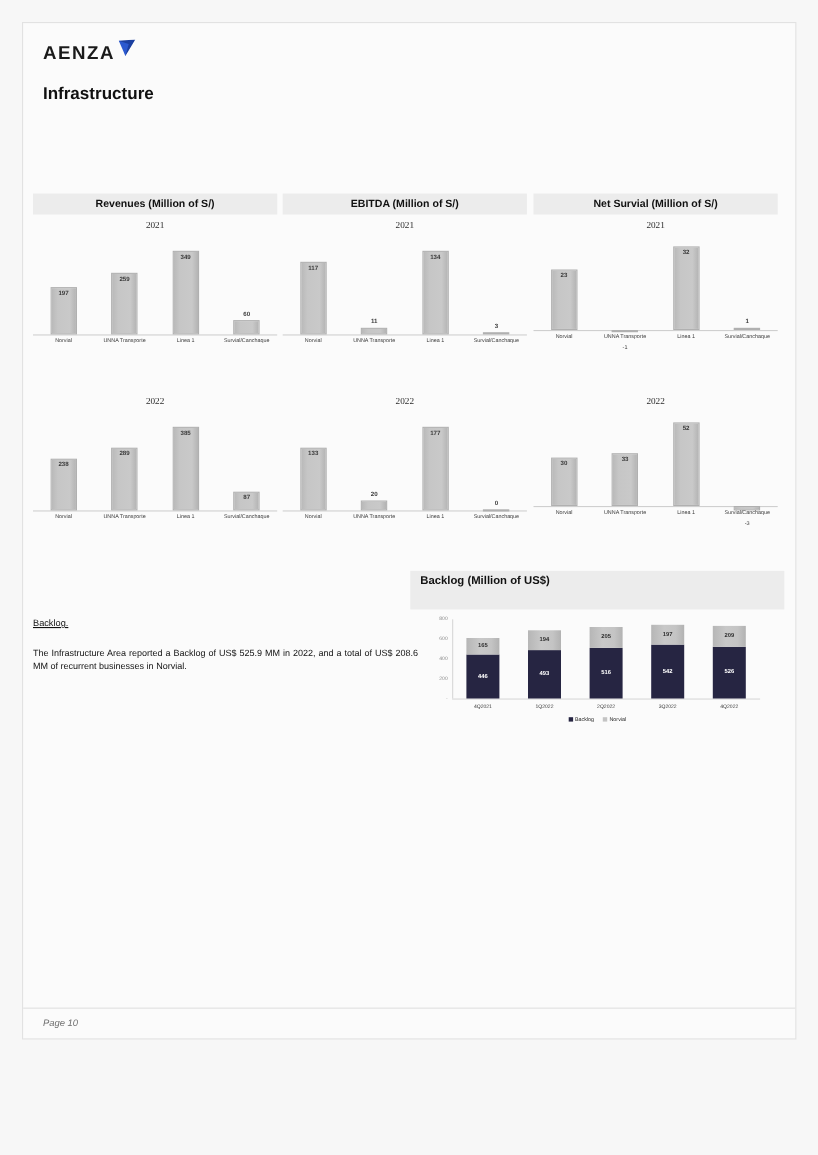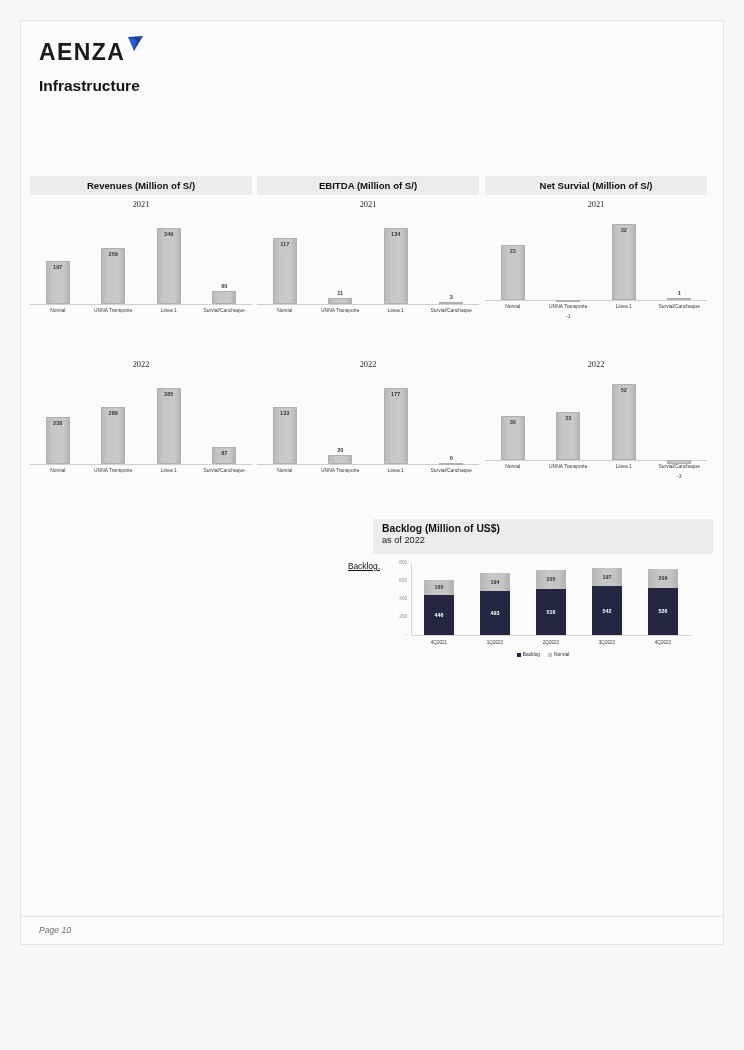--- a/index.html
+++ b/index.html
@@ -29,21 +29,21 @@
   }
   .logo {
     position: absolute;
     left: 18px;
     top: 18px;
     display: flex;
     align-items: flex-start;
   }
   .logo-word {
     font-family: "Liberation Sans", sans-serif;
-    font-size: 23px;
+    font-size: 17px;
     font-weight: bold;
     letter-spacing: 1.4px;
     color: #1a1a1a;
   }
   .logo-mark { margin-left: 1px; margin-top: -3px; }
 
   .hdr-subtitle-zone {
     height: 37px;
     border-bottom: 1.6px solid #2b2b2b;
     position: relative;
@@ -131,21 +131,20 @@
     width: 350px;
     font-size: 8.2px;
     color: #141414;
     line-height: 1.42;
   }
   .backlog-head {
     font-size: 8.4px;
     text-decoration: underline;
     color: #111;
     margin-bottom: 15px;
-    text-align: right;
   }
   .backlog-para { text-align: justify; }
   .backlog-gap { height: 9px; }
 
   
   #backlog-panel {
     position: absolute;
     left: 352px;
     top: 498px;
     width: 340px;
@@ -352,27 +351,27 @@
         <div class="bar-val" style="left: 111px; width: 55.5px; top: 13px;">52</div>
         <div class="cat-label" style="left: 111px; width: 55.5px; top: 90px;">Linea 1</div>
         <div class="bar" style="left: 182.04px; width: 24.42px; top: 86px; height: 4px;"></div>
         <div class="neg-label" style="left: 166.5px; width: 55.5px; top: 99px;">-3</div>
         <div class="cat-label" style="left: 166.5px; width: 55.5px; top: 90px;">Survial/Canchaque</div>
       </div>
     </div>
 
   <div class="backlog-text-block">
     <div class="backlog-head">Backlog.</div>
+    <div class="backlog-para">The Infrastructure Area reported a Backlog of US$ 525.9 MM in 2022, and a total of US$ 208.6 MM of recurrent businesses in Norvial.</div>
     <div class="backlog-gap"></div>
   </div>
 
   <div id="backlog-panel">
     <div class="bk-header">
       <div class="bk-title">Backlog (Million of US$)</div>
-      <div class="bk-sub">as of 2022</div>
     </div>
     <div class="bk-plot" id="bk-plot">
         <div class="bk-ytick" style="left: 10px; width: 24px; top: 3px;">800</div>
         <div class="bk-ytick" style="left: 10px; width: 24px; top: 21px;">600</div>
         <div class="bk-ytick" style="left: 10px; width: 24px; top: 39px;">400</div>
         <div class="bk-ytick" style="left: 10px; width: 24px; top: 57px;">200</div>
         <div class="bk-ytick" style="left: 10px; width: 24px; top: 75px;">-</div>
         <div class="bk-yaxis-line" style="left: 38px; top: 6px; height: 72px;"></div>
         <div class="bk-xaxis-line" style="left: 38px; top: 78px; width: 280px;"></div>
         <div class="bk-seg bk-seg-bottom" style="left: 51.44px; width: 29.12px; top: 37.86px; height: 40.14px;">

